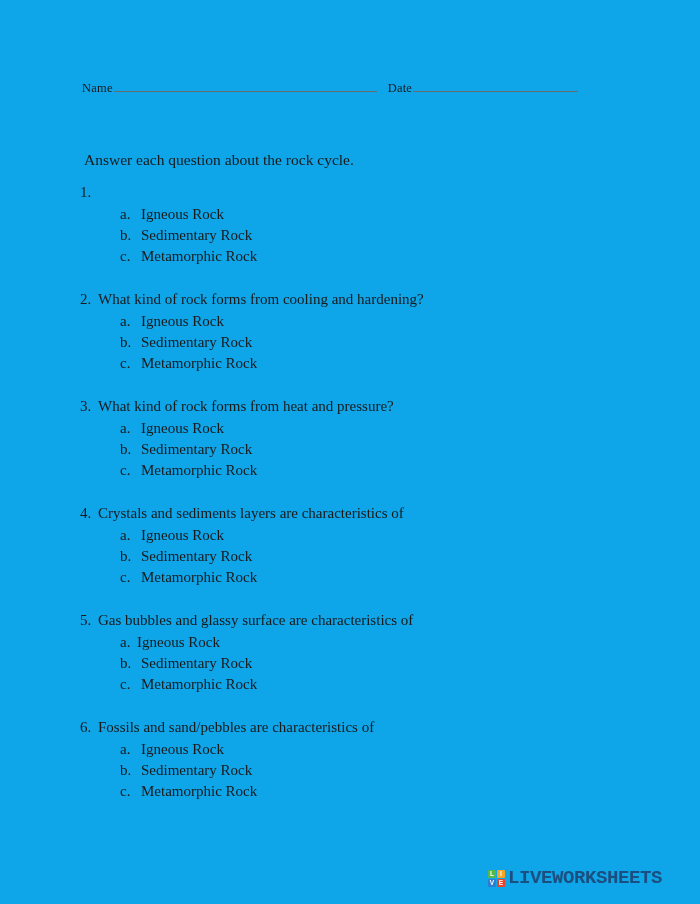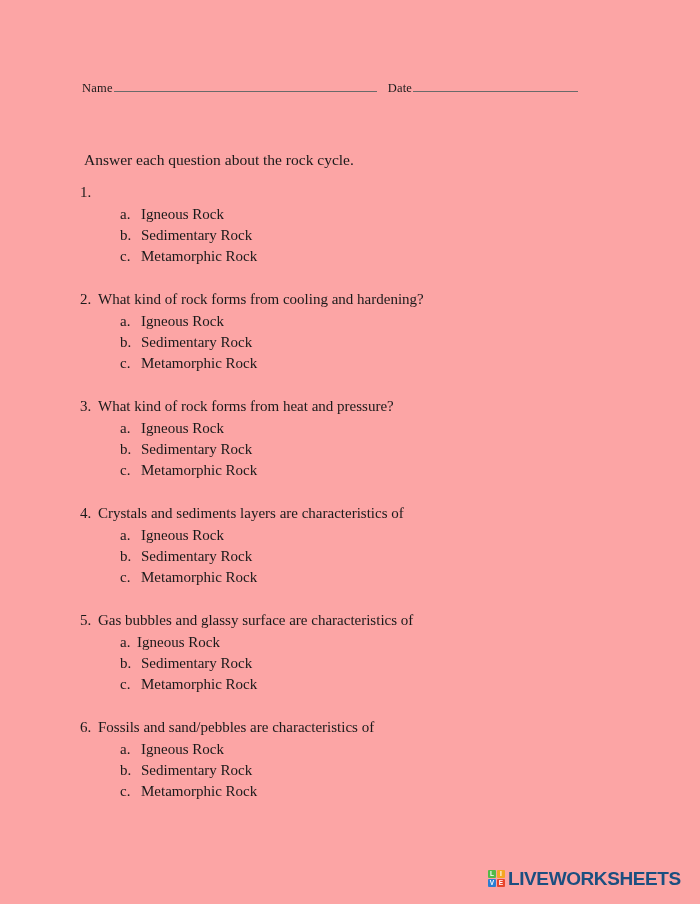--- a/index.html
+++ b/index.html
@@ -14,21 +14,21 @@
     position: relative;
     overflow: hidden;
     font-family: "Liberation Serif", "DejaVu Serif", serif;
     color: #1a1a1a;
     -webkit-font-smoothing: antialiased;
   }
 
   .page {
     position: absolute;
     inset: 0;
-    background: #fca5a5;
+    background: #0ea5e9;
   }
 
   
   .name-date-row {
     position: absolute;
     left: 82px;
     top: 80px;
     width: 520px;
     height: 20px;
     display: flex;
@@ -147,21 +147,21 @@
     line-height: 1;
     color: #ffffff;
     border-radius: 1px;
   }
   .logo-tile.t-l { background: #54b948; }
   .logo-tile.t-i { background: #f5a623; }
   .logo-tile.t-v { background: #2d7dd2; }
   .logo-tile.t-e { background: #e8442c; }
 
   .logo-wordmark {
-    font-family: Liberation Sans, sans-serif;
+    font-family: Liberation Mono, monospace;
     font-weight: 700;
     font-size: 19px;
     letter-spacing: -0.4px;
     color: #1b4f80;
     line-height: 1;
     white-space: nowrap;
   }
 </style>
 </head>
 <body>

